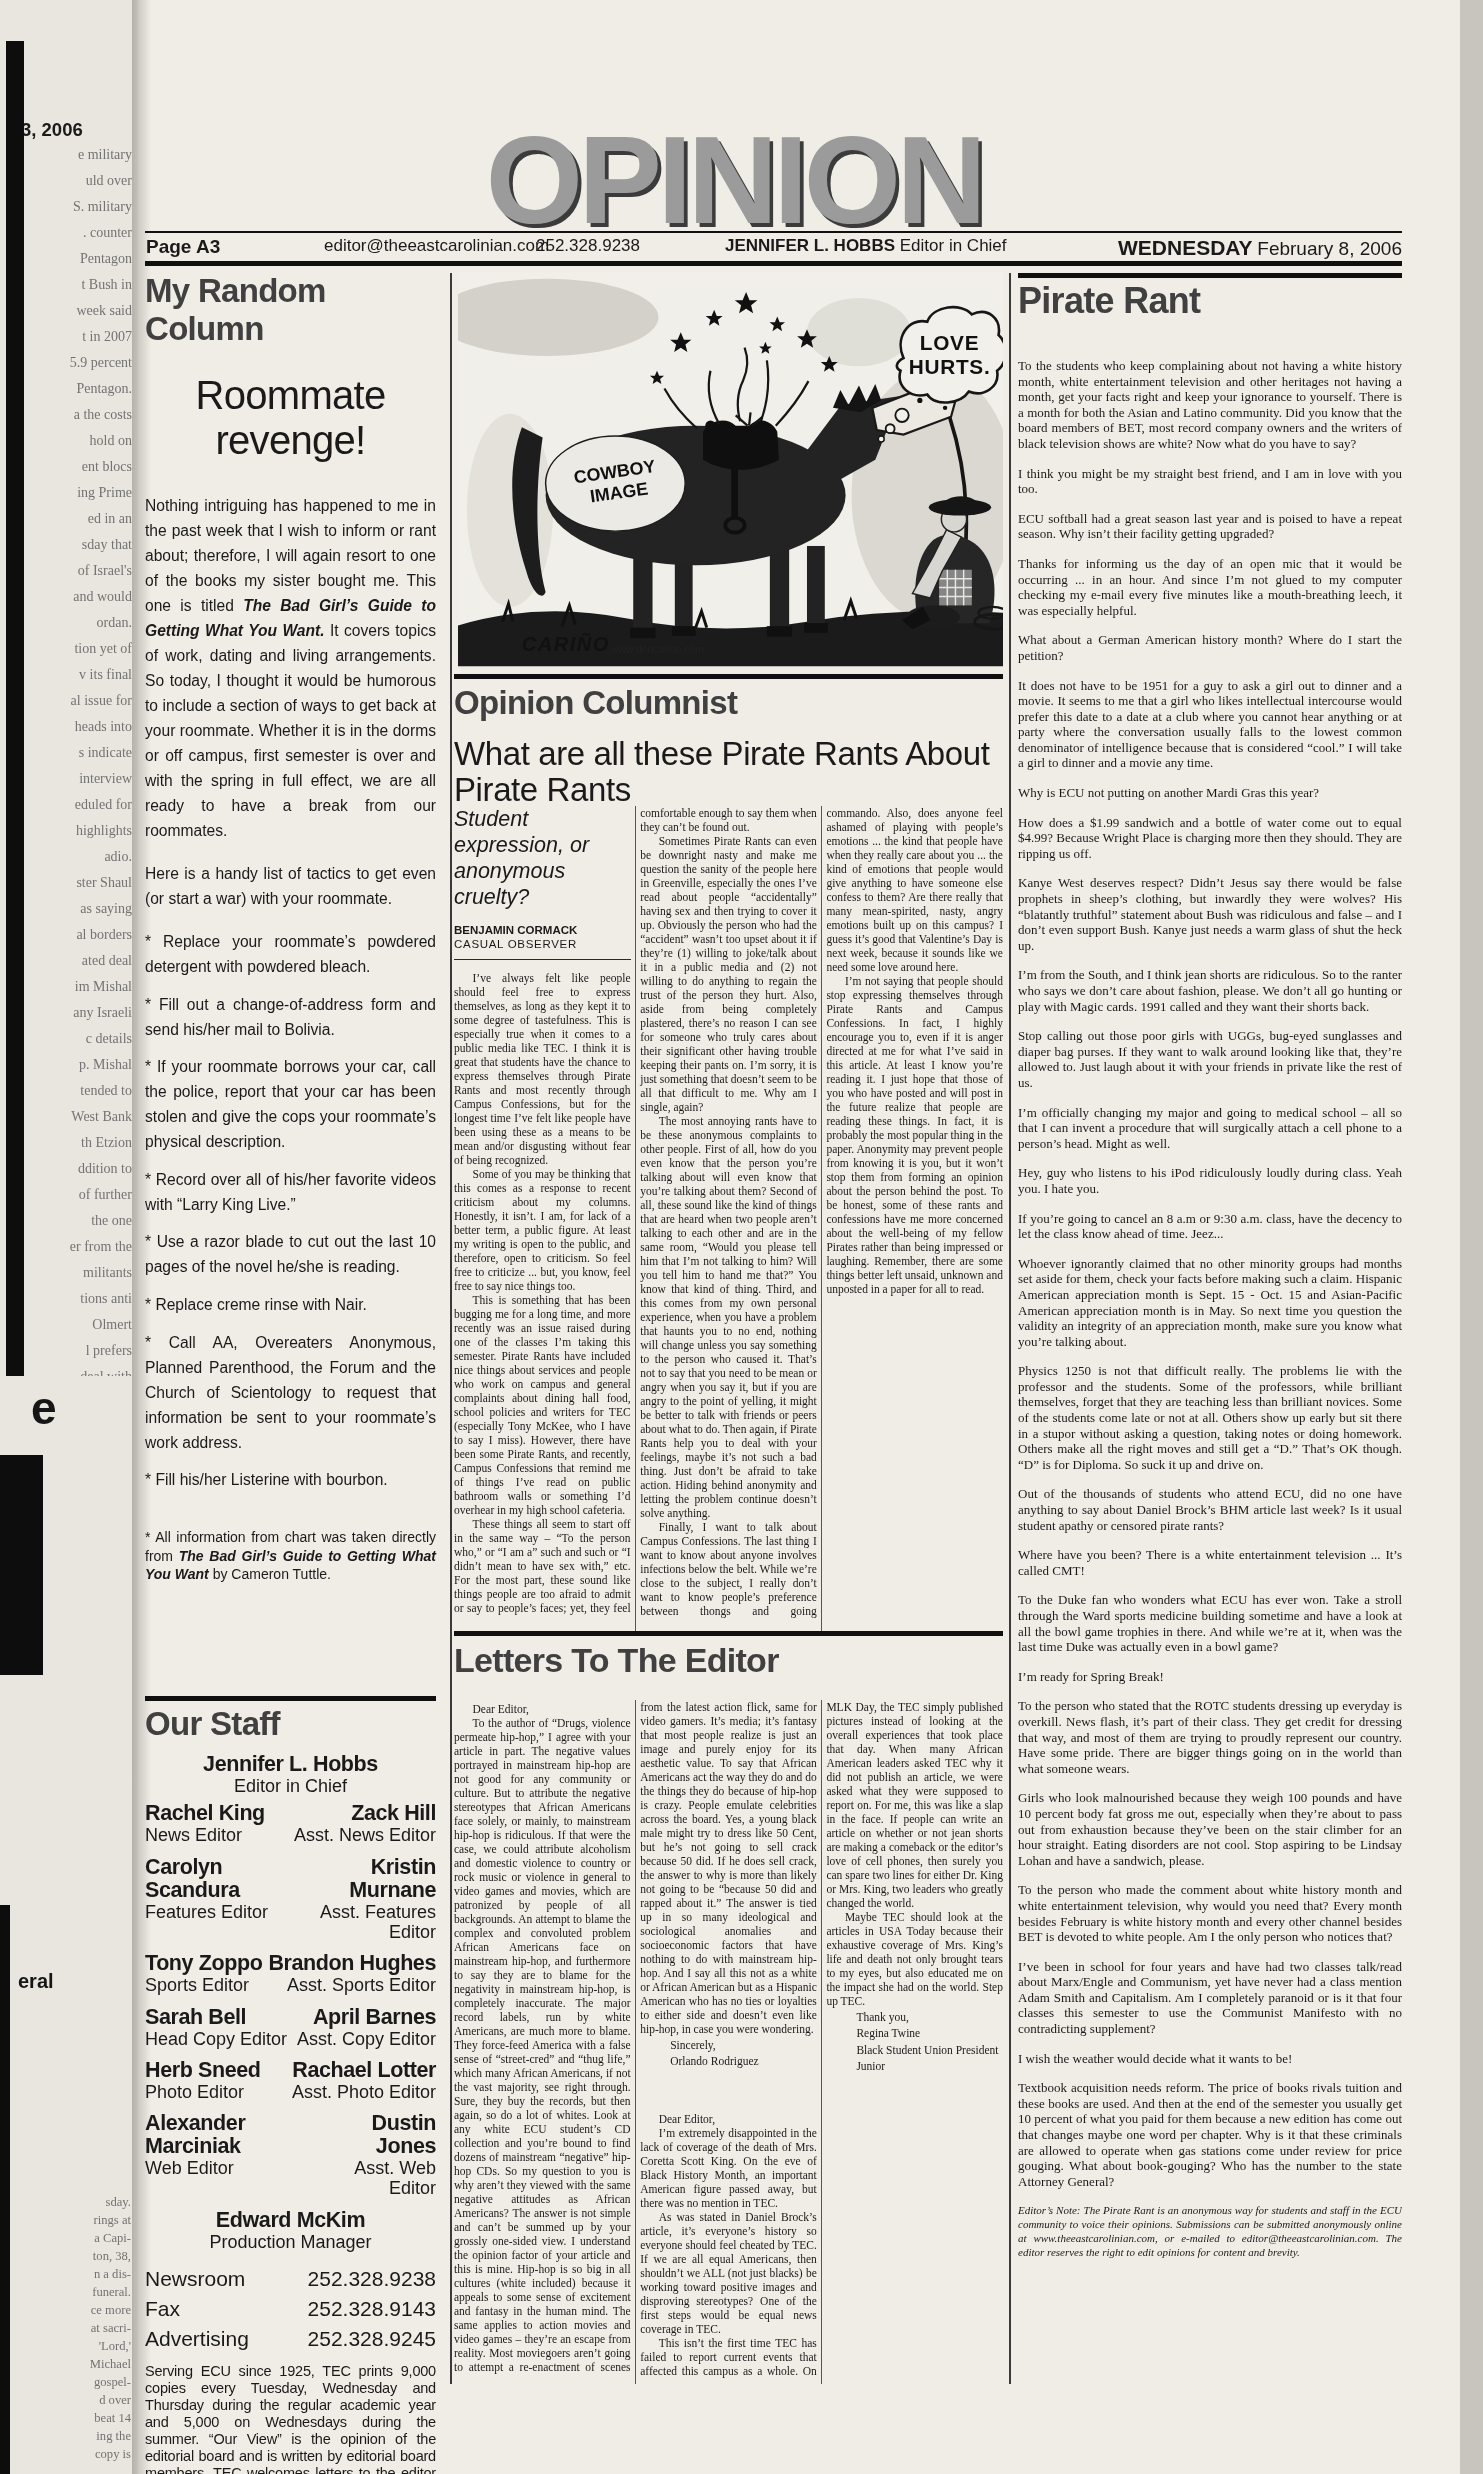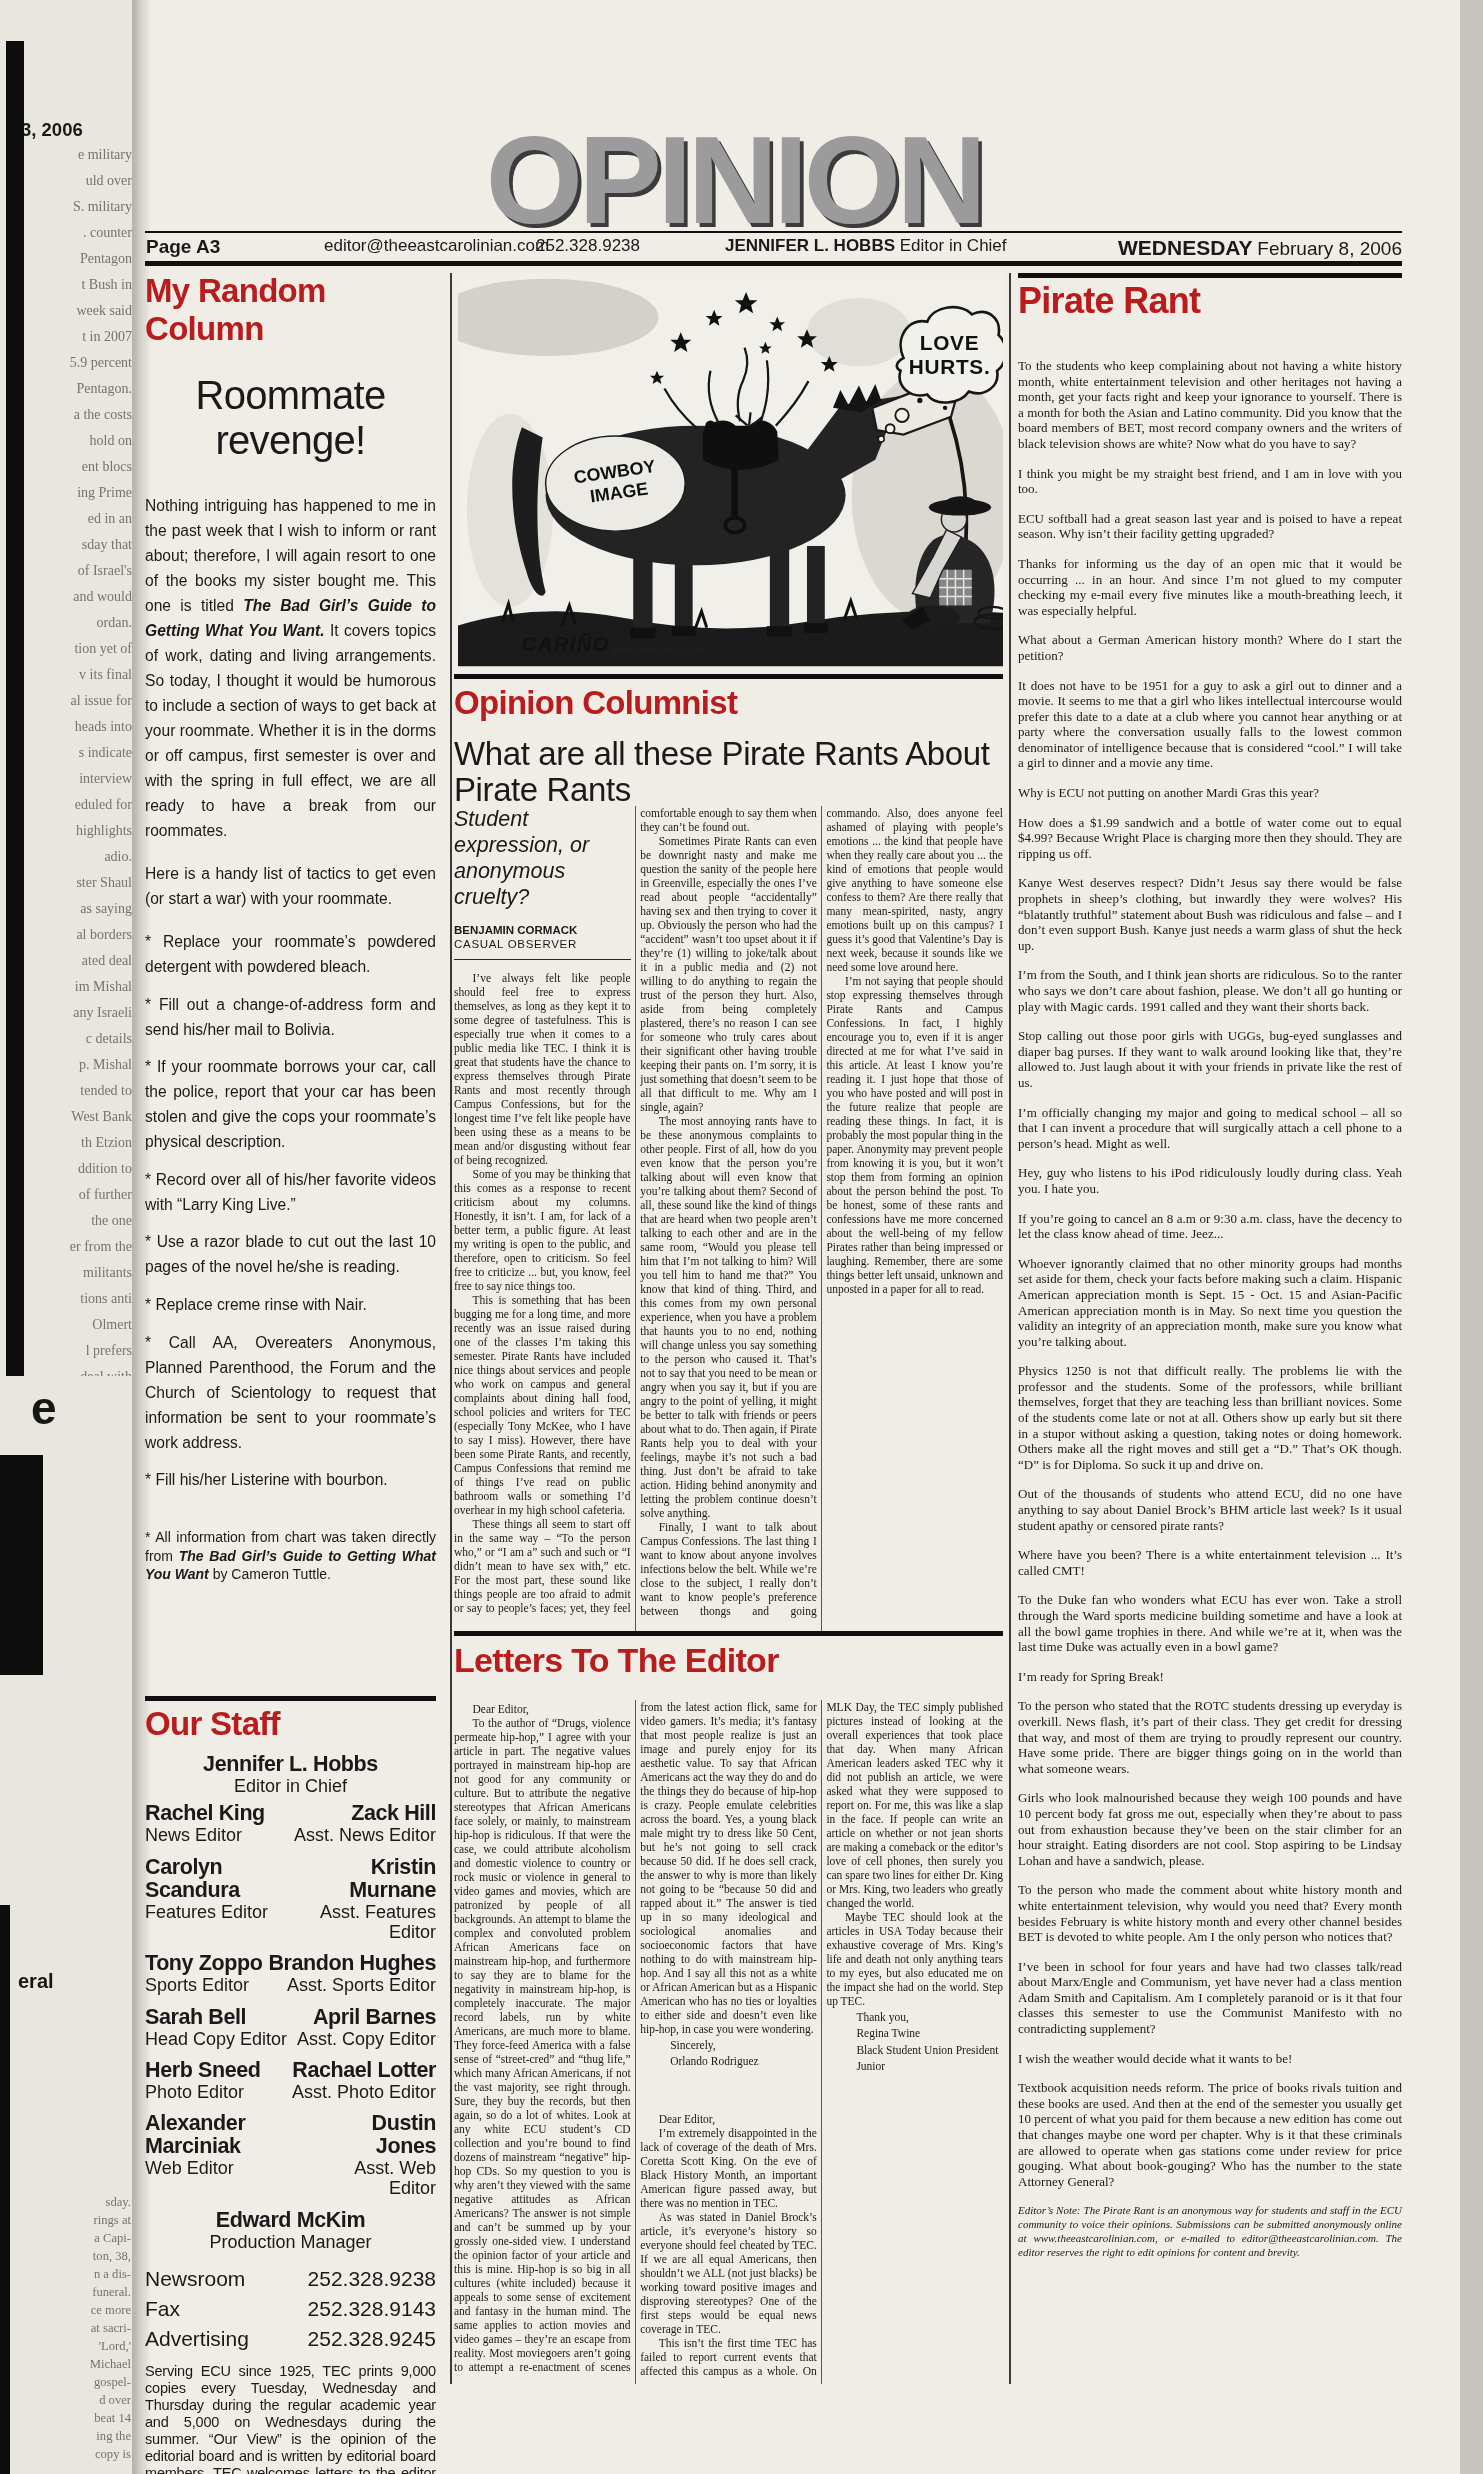--- a/index.html
+++ b/index.html
@@ -23,21 +23,21 @@
   .hr{position:absolute;background:#101010;}
   .vr{position:absolute;width:1.5px;background:#3a3a3a;}
   
   .mast-opinion{position:absolute;left:415px;top:117px;width:638px;text-align:center;
       font-family:"Liberation Sans",sans-serif;font-weight:800;font-size:125px;line-height:1;
       letter-spacing:-4.5px;color:#9b9b9b;text-shadow:3.7px 3.7px 0 #3b3b3b;}
   .mastline{position:absolute;left:0;top:236px;width:1484px;height:25px;
       font-family:"Liberation Sans",sans-serif;font-size:17px;}
   .mastline .b{font-weight:700;}
   
-  .sec-head{font-family:"Liberation Sans",sans-serif;font-weight:800;letter-spacing:-0.7px;color:#b91c1c;margin:0;}
+  .sec-head{font-family:"Liberation Sans",sans-serif;font-weight:800;letter-spacing:-0.7px;color:#404040;margin:0;}
   
   .rc{position:absolute;left:145px;top:272px;width:291px;}
   .rc-headline{font-family:"Liberation Sans",sans-serif;font-weight:400;font-size:40px;
       text-align:center;margin:25px 0 30px;letter-spacing:-0.7px;}
   .rc-body{font-family:"Liberation Sans",sans-serif;font-size:15.6px;line-height:25px;text-align:justify;}
   .rc-body p{margin:0 0 18px;}
   .rc-body .tactic{margin:0 0 12.6px;}
   .rc-em{font-style:italic;font-weight:700;}
   .rc-foot{font-family:"Liberation Sans",sans-serif;font-size:14px;line-height:18.5px;margin-top:36px;text-align:justify;}
   
@@ -325,21 +325,21 @@
       <p class="close">Sincerely,</p>
       <p class="close">Orlando Rodriguez</p>
     </div>
     <div class="lt-gap"></div>
     <div>
       <p class="salute">Dear Editor,</p>
       <div>
           <p class="lp">I’m extremely disappointed in the lack of coverage of the death of Mrs. Coretta Scott King. On the eve of Black History Month, an important American figure passed away, but there was no mention in TEC.</p>
           <p class="lp">As was stated in Daniel Brock’s article, it’s everyone’s history so everyone should feel cheated by TEC. If we are all equal Americans, then shouldn’t we ALL (not just blacks) be working toward positive images and disproving stereotypes? One of the first steps would be equal news coverage in TEC.</p>
           <p class="lp">This isn’t the first time TEC has failed to report current events that affected this campus as a whole. On MLK Day, the TEC simply published pictures instead of looking at the overall experiences that took place that day. When many African American leaders asked TEC why it did not publish an article, we were asked what they were supposed to report on. For me, this was like a slap in the face. If people can write an article on whether or not jean shorts are making a comeback or the editor’s love of cell phones, then surely you can spare two lines for either Dr. King or Mrs. King, two leaders who greatly changed the world.</p>
-          <p class="lp">Maybe TEC should look at the articles in USA Today because their exhaustive coverage of Mrs. King’s life and death not only anything tears to my eyes, but also educated me on the impact she had on the world. Step up TEC.</p>
+          <p class="lp">Maybe TEC should look at the articles in USA Today because their exhaustive coverage of Mrs. King’s life and death not only brought tears to my eyes, but also educated me on the impact she had on the world. Step up TEC.</p>
         </div>
       <p class="close">Thank you,</p>
       <p class="close">Regina Twine</p>
       <p class="close">Black Student Union President</p>
       <p class="close">Junior</p>
     </div>
   </div>
 
   <div class="hr" style="left:1018px;top:273px;width:384px;height:5.2px;"></div>
   <h2 class="sec-head pr-head">Pirate Rant</h2>

